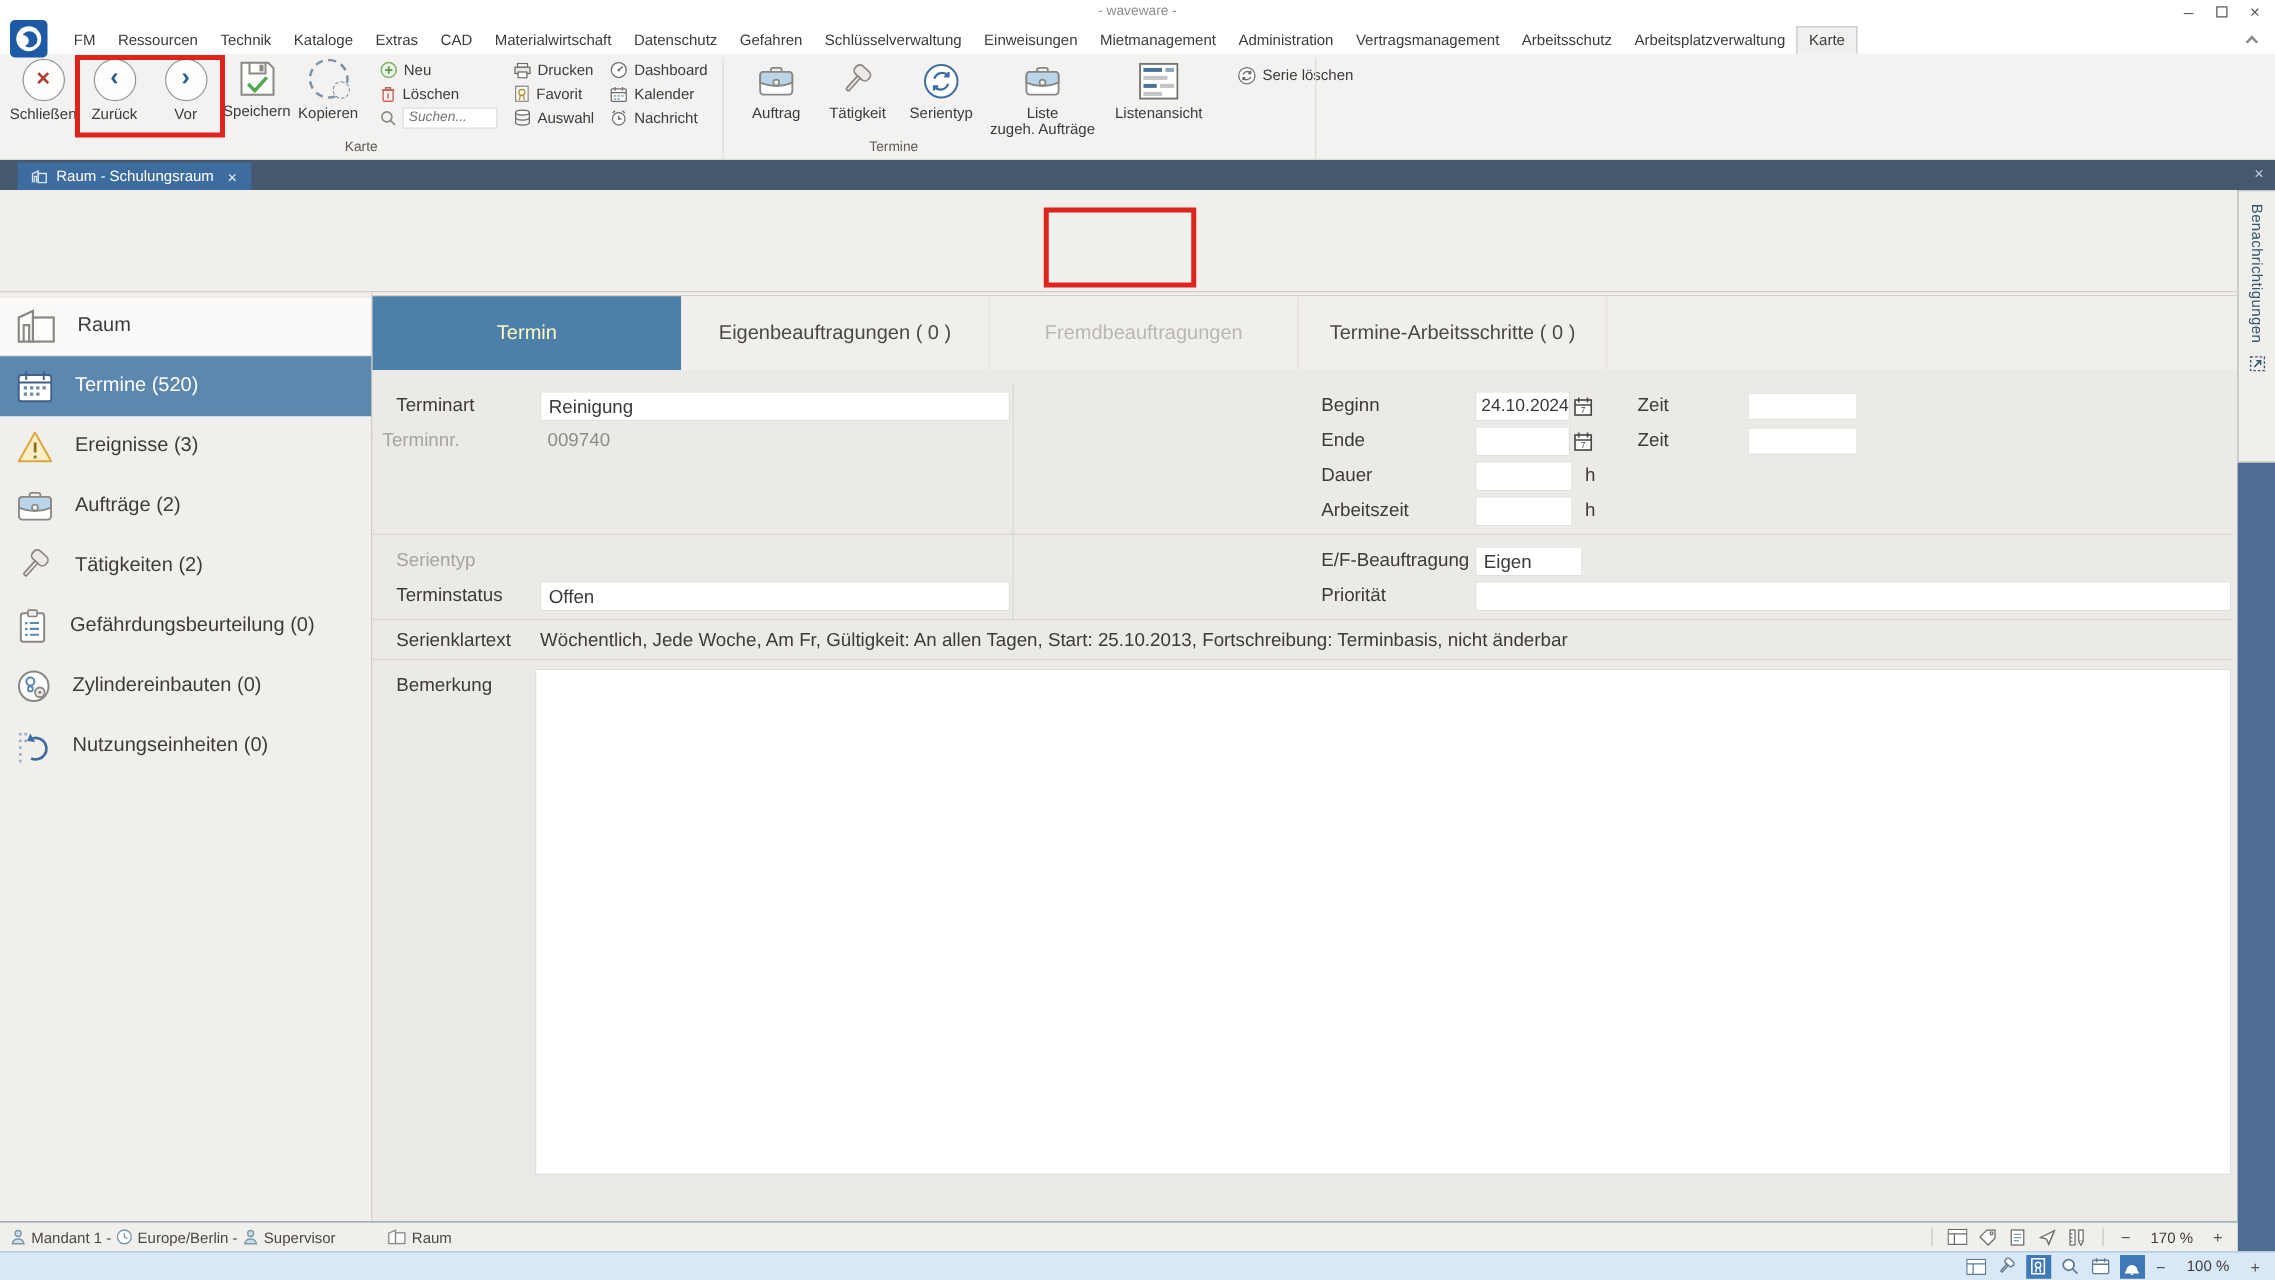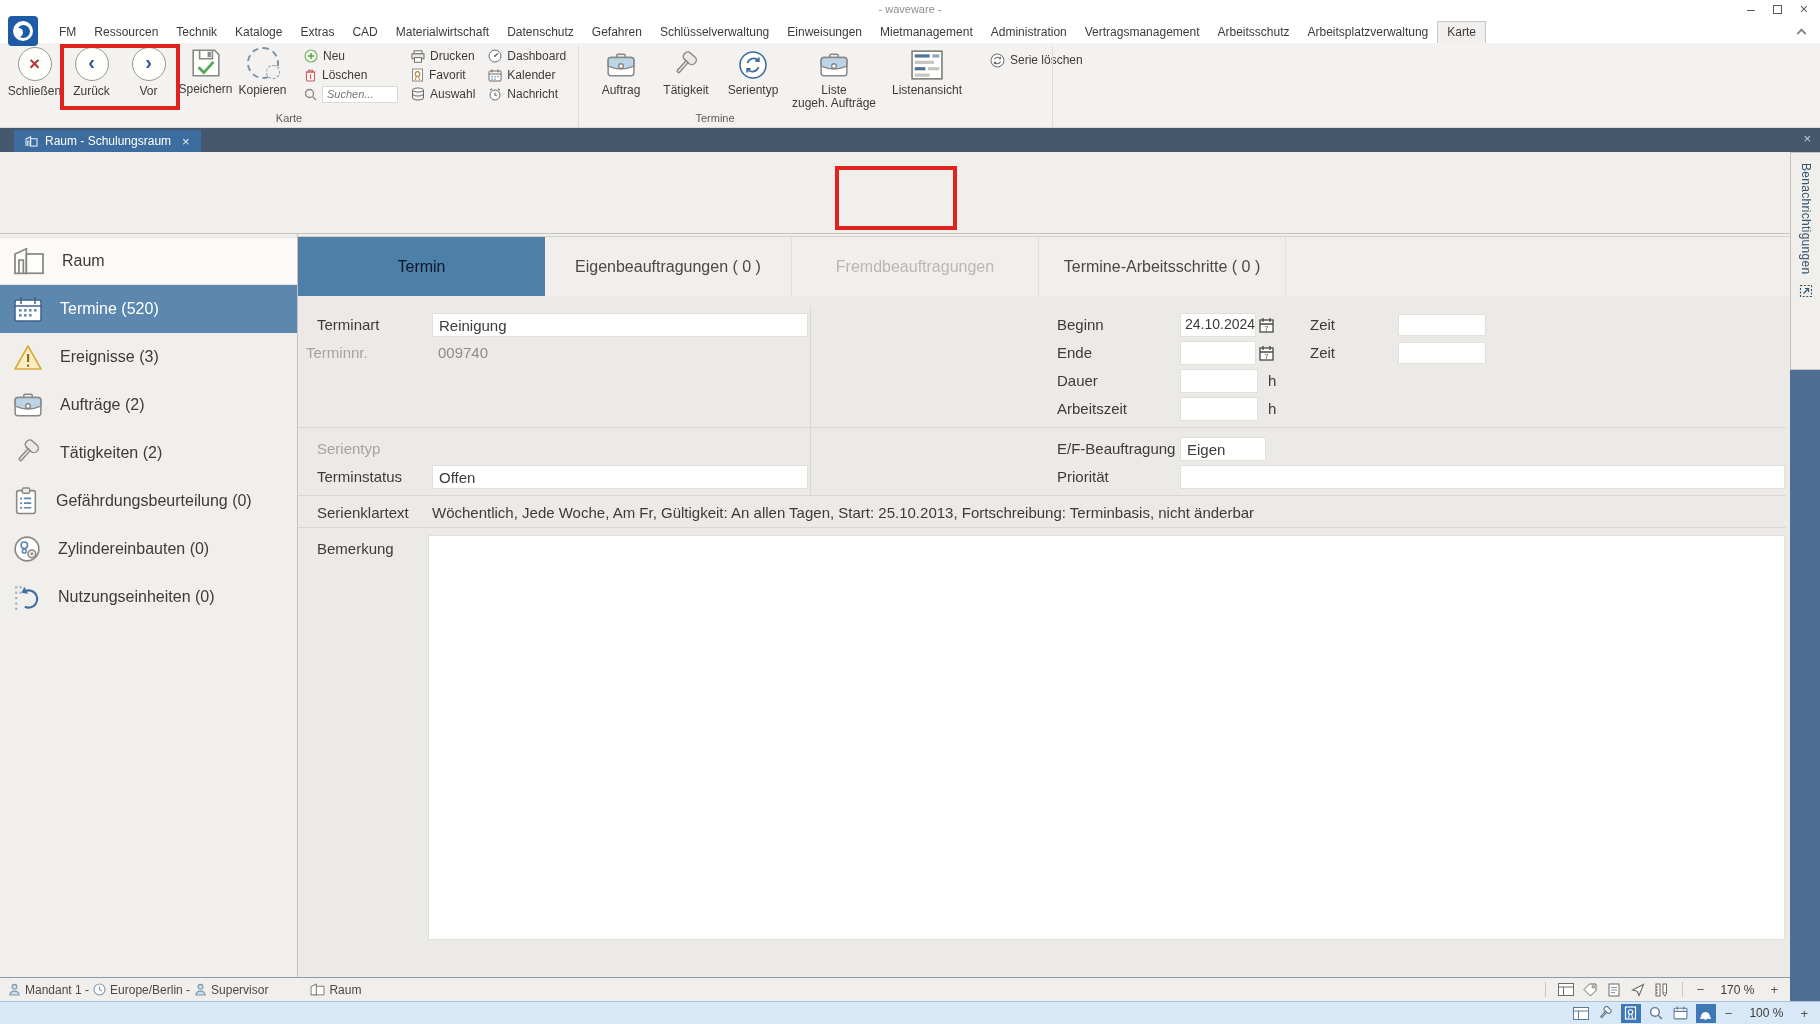--- a/index.html
+++ b/index.html
@@ -72,21 +72,21 @@
          padding-left:13px; font-size:16px; color:#3d3b39; }
   .sbi.first { background:#fbfaf9; border-top:1px solid #e6e4e1; border-bottom:1px solid #e6e4e1; }
   .sbi.sel { background:#5c87ae; color:#fff; }
 
   
   .content { position:absolute; left:298px; top:234px; width:1492px; height:743px; background:#eceae7; }
   .ct-topstrip { position:absolute; left:0; right:0; top:0; height:2px; background:#f1efec; }
   .tabs { position:absolute; left:0; right:0; top:2px; height:60px; border-top:1px solid #d3d1ce; display:flex; }
   .tab { width:247px; display:flex; align-items:center; justify-content:center; font-size:16px; color:#4a4846;
          border-right:1px solid #e2e0dc; background:#f1efec; }
-  .tab.active { background:#4d80a8; color:#0f172a; border-right:0; }
+  .tab.active { background:#4d80a8; color:#fef9c3; border-right:0; }
   .tab.disabled { color:#b9b7b3; }
   .tabs-rest { flex:1; background:#f1efec; }
 
   .flabel { position:absolute; height:24px; line-height:24px; font-size:15px; color:#3d3b39; white-space:nowrap; }
   .flabel.dis { color:#a6a4a1; }
   .finput { position:absolute; height:24px; background:#fff; border:1px solid #e2e0dc; font-size:15px;
             color:#3d3b39; padding:0 6px; font-family:inherit; }
   .fdate { position:absolute; height:24px; display:flex; align-items:center; }
   .fdate .dtxt { width:76px; height:24px; background:#fff; border:1px solid #e2e0dc; font-size:14px;
                  padding:2px 2px 0 4px; color:#3d3b39;text-align:center; }

